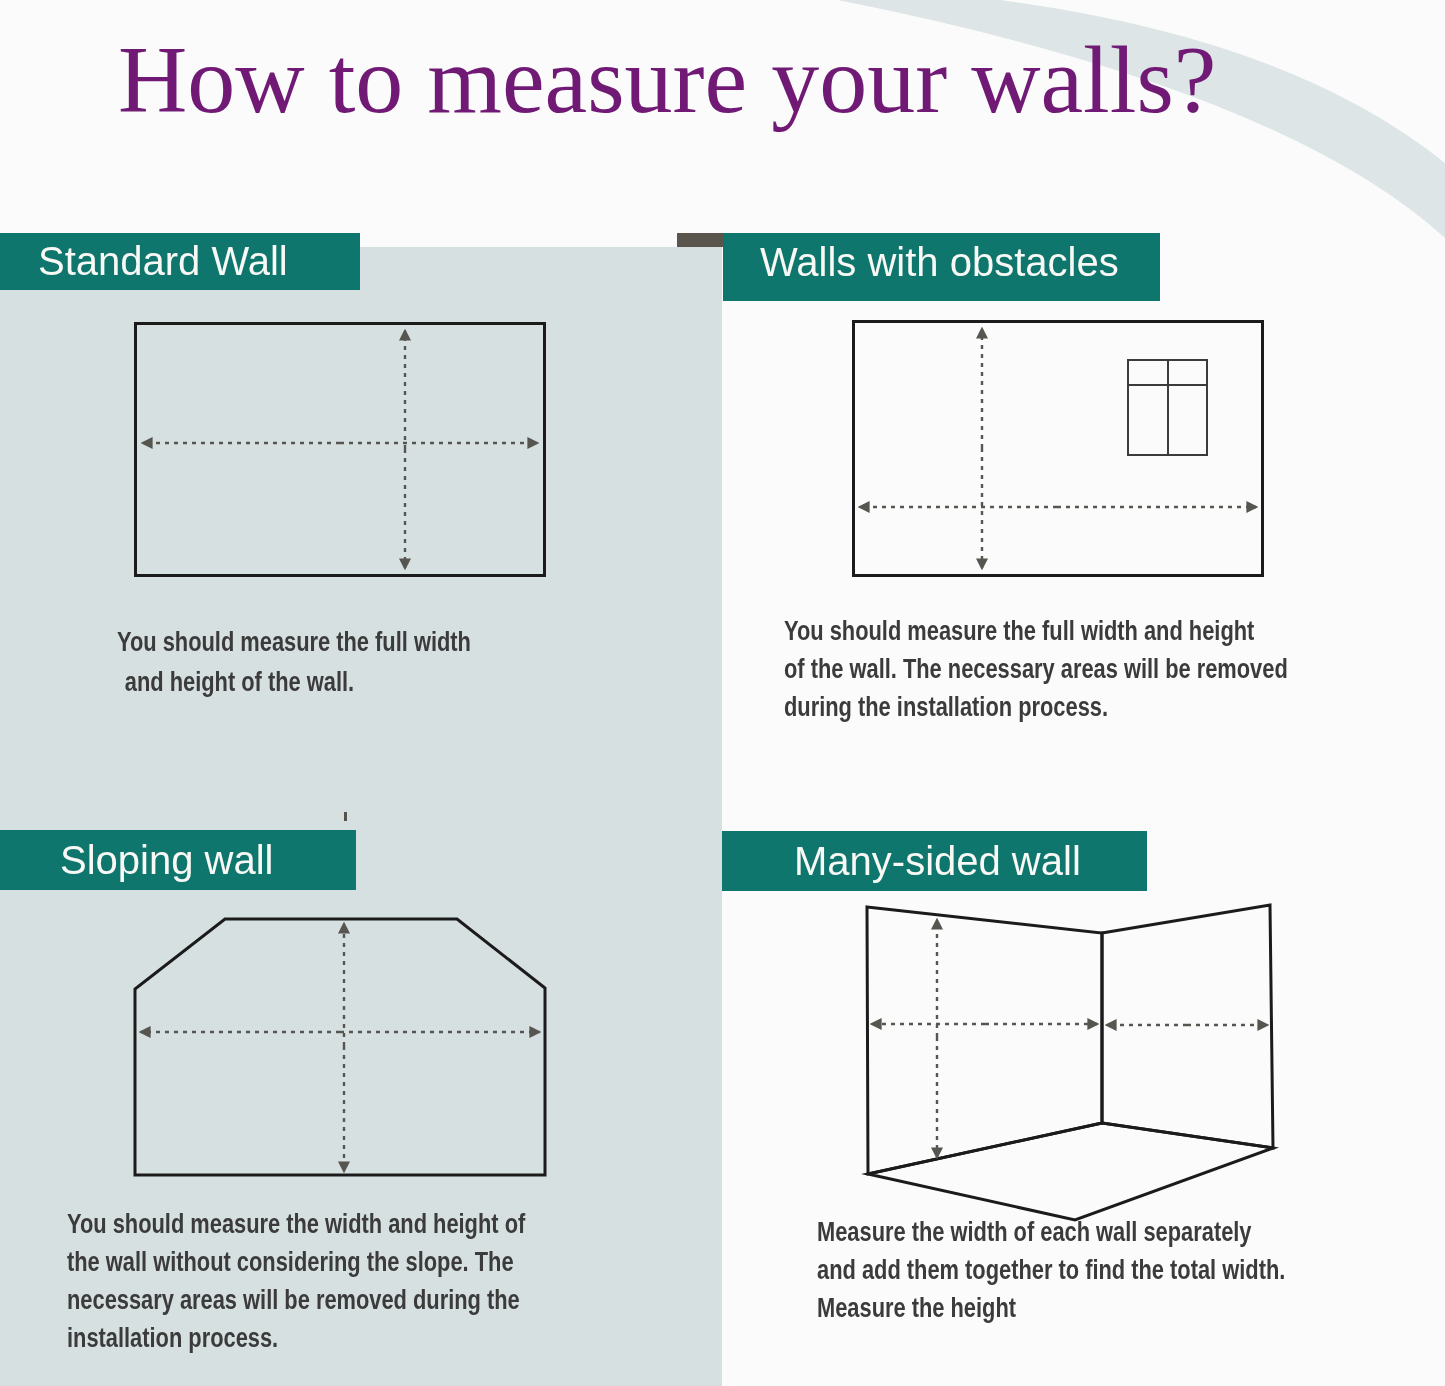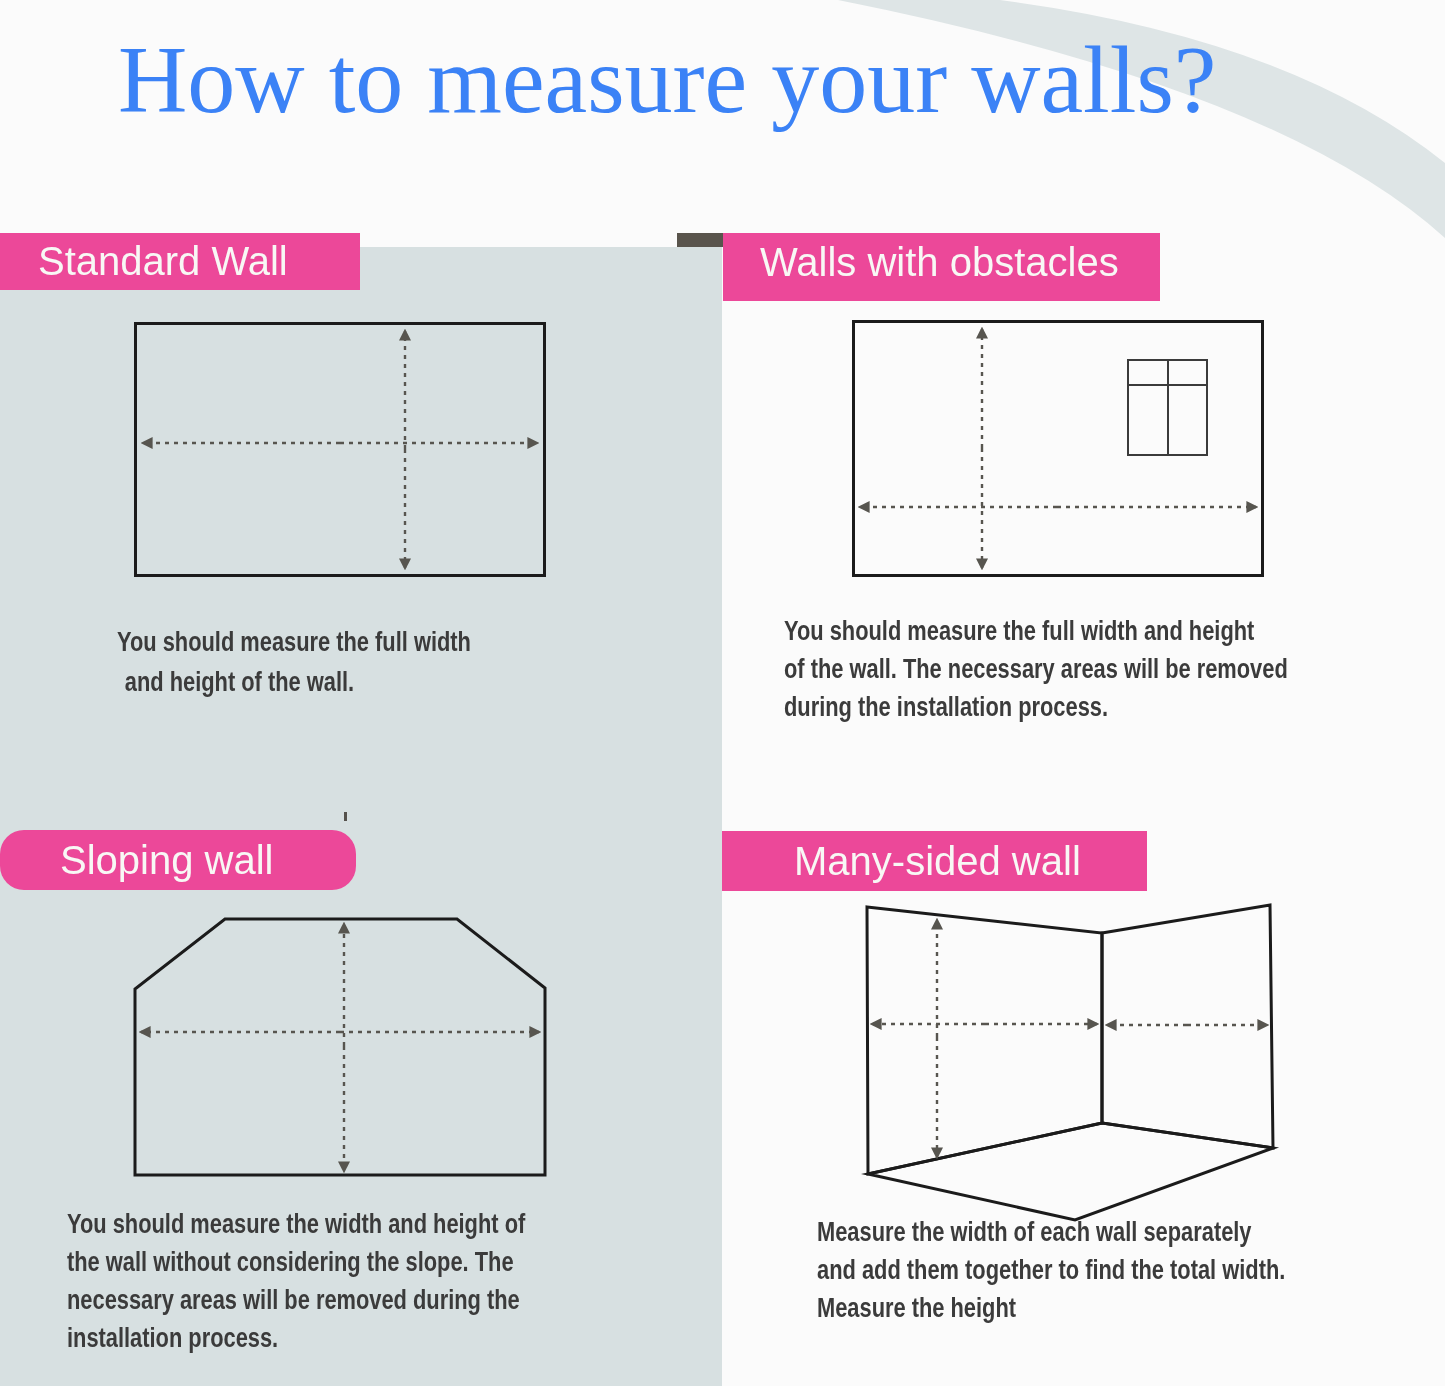--- a/index.html
+++ b/index.html
@@ -11,29 +11,29 @@
 
   
   .panel{left:0;top:247px;width:722px;height:1139px;background:#d7e0e1;}
 
   
   .band-svg{left:0;top:0;width:1445px;height:300px;pointer-events:none;}
 
   
   .title{left:118px;top:30px;width:1220px;
          font-family:"Liberation Serif",serif;font-weight:400;
-         font-size:96px;line-height:100px;color:#3b82f6;white-space:nowrap;}
+         font-size:96px;line-height:100px;color:#701a75;white-space:nowrap;}
 
   
-  .bar{background:#ec4899;color:#f8f8f5;font-size:40px;white-space:nowrap;
+  .bar{background:#0f766e;color:#f8f8f5;font-size:40px;white-space:nowrap;
        font-family:"Liberation Sans",sans-serif;}
   .bar-standard {left:0;    top:233px;width:360px;height:57px;line-height:57px;padding-left:38px;box-sizing:border-box;}
   .bar-obstacles{left:723px;top:233px;width:437px;height:68px;line-height:59px;padding-left:37px;box-sizing:border-box;}
   .bar-tab      {left:677px;top:233px;width:46px; height:14px;background:#59544c;}
-  .bar-sloping  {left:0;    top:830px;width:356px;height:60px;line-height:60px;padding-left:60px;box-sizing:border-box;border-radius:24px;}
+  .bar-sloping  {left:0;    top:830px;width:356px;height:60px;line-height:60px;padding-left:60px;box-sizing:border-box;}
   .bar-many     {left:722px;top:831px;width:425px;height:60px;line-height:60px;padding-left:72px;box-sizing:border-box;}
 
   
   .cap{font-weight:600;font-size:28px;line-height:38px;color:#3b3b3b;
        transform:scaleX(0.78);transform-origin:0 0;white-space:nowrap;}
   .cap-standard {left:117px;top:622px;line-height:40px;}
   .cap-standard .line:nth-child(2){padding-left:10px;}
   .cap-obstacles{left:784px;top:612px;}
   .cap-sloping  {left:67px; top:1205px;}
   .cap-many     {left:817px;top:1213px;}

